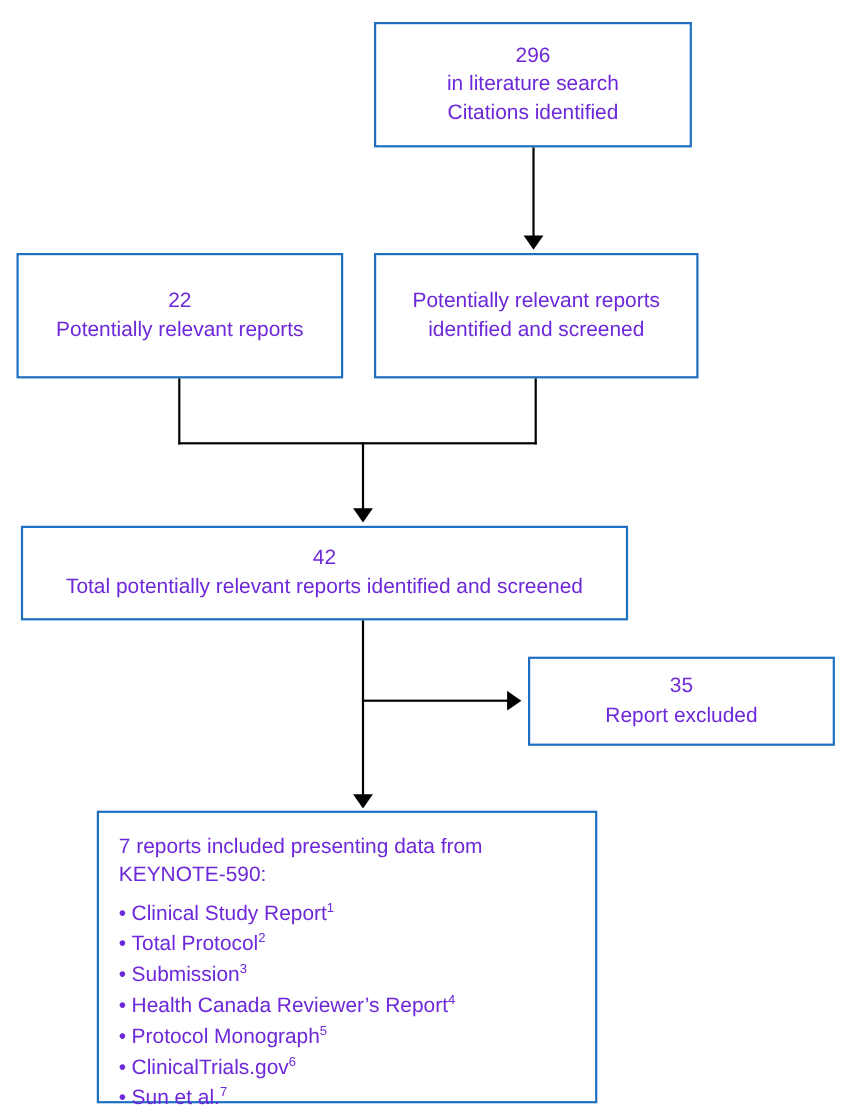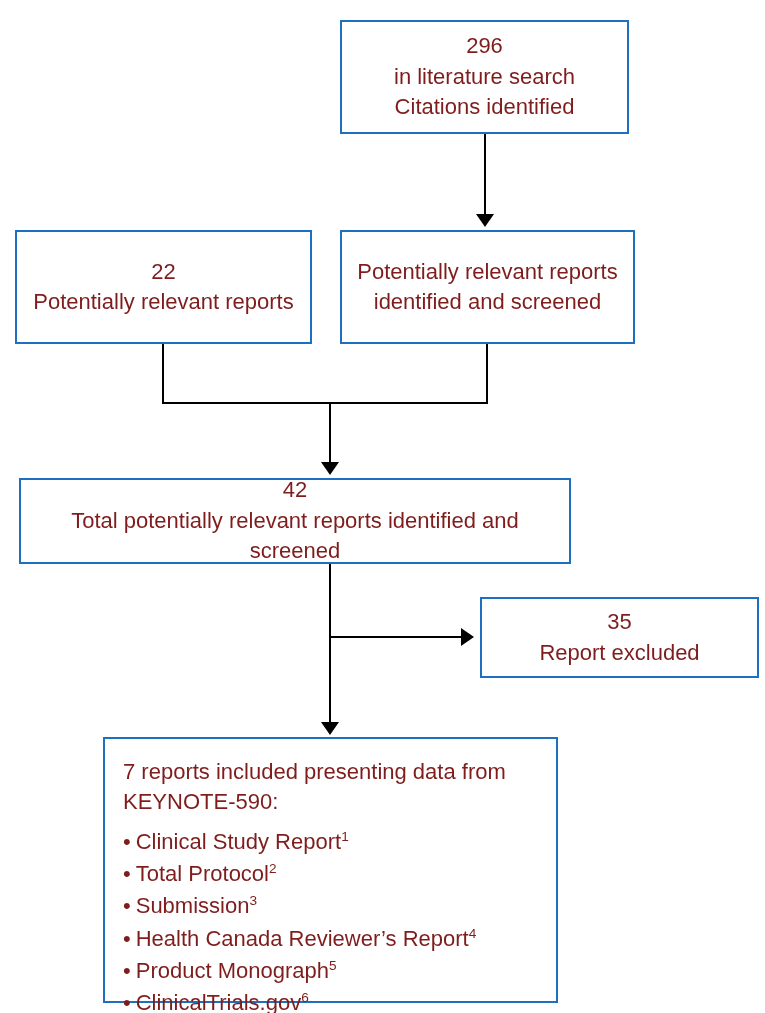--- a/index.html
+++ b/index.html
@@ -21,22 +21,22 @@
   .node {
     position: absolute;
     box-sizing: border-box;
     border: 2px solid #1F6FC0;
     background: #ffffff;
     display: flex;
     align-items: center;
     justify-content: center;
     text-align: center;
     line-height: 1.38;
-    font-size: 22px;
-    color: #7f1d1d;
+    font-size: 19px;
+    color: #6d28d9;
   }
   .node .lines {
     width: 100%;
     padding: 0 8px;
     box-sizing: border-box;
   }
   .node .ln { display: block; }
   .node.left-align {
     justify-content: flex-start;
     text-align: left;
@@ -133,29 +133,29 @@
   <div class="hline" style="left:329px; top:636px; width:134px;"></div>
   <div class="arrow-right" style="left:461px; top:628px;"></div>
 
   <div class="node" style="left:480px; top:597px; width:279px; height:81px;">
     <div class="lines">
       <span class="ln">35</span>
       <span class="ln">Report excluded</span>
     </div>
   </div>
 
-  <div class="node left-align" style="left:103px; top:737px; width:455px; height:266px;">
+  <div class="node left-align" style="left:88px; top:737px; width:455px; height:266px;">
     <div class="lines">
       <span class="ln">7 reports included presenting data from</span>
       <span class="ln">KEYNOTE-590:</span>
       <ul class="bullets" id="included-bullets">
           <li><span class="dot">•</span><span>Clinical Study Report</span><sup>1</sup></li>
           <li><span class="dot">•</span><span>Total Protocol</span><sup>2</sup></li>
           <li><span class="dot">•</span><span>Submission</span><sup>3</sup></li>
           <li><span class="dot">•</span><span>Health Canada Reviewer’s Report</span><sup>4</sup></li>
-          <li><span class="dot">•</span><span>Product Monograph</span><sup>5</sup></li>
+          <li><span class="dot">•</span><span>Protocol Monograph</span><sup>5</sup></li>
           <li><span class="dot">•</span><span>ClinicalTrials.gov</span><sup>6</sup></li>
           <li><span class="dot">•</span><span>Sun et al.</span><sup>7</sup></li>
         </ul>
     </div>
   </div>
 
 </div>
 
 </body></html>

